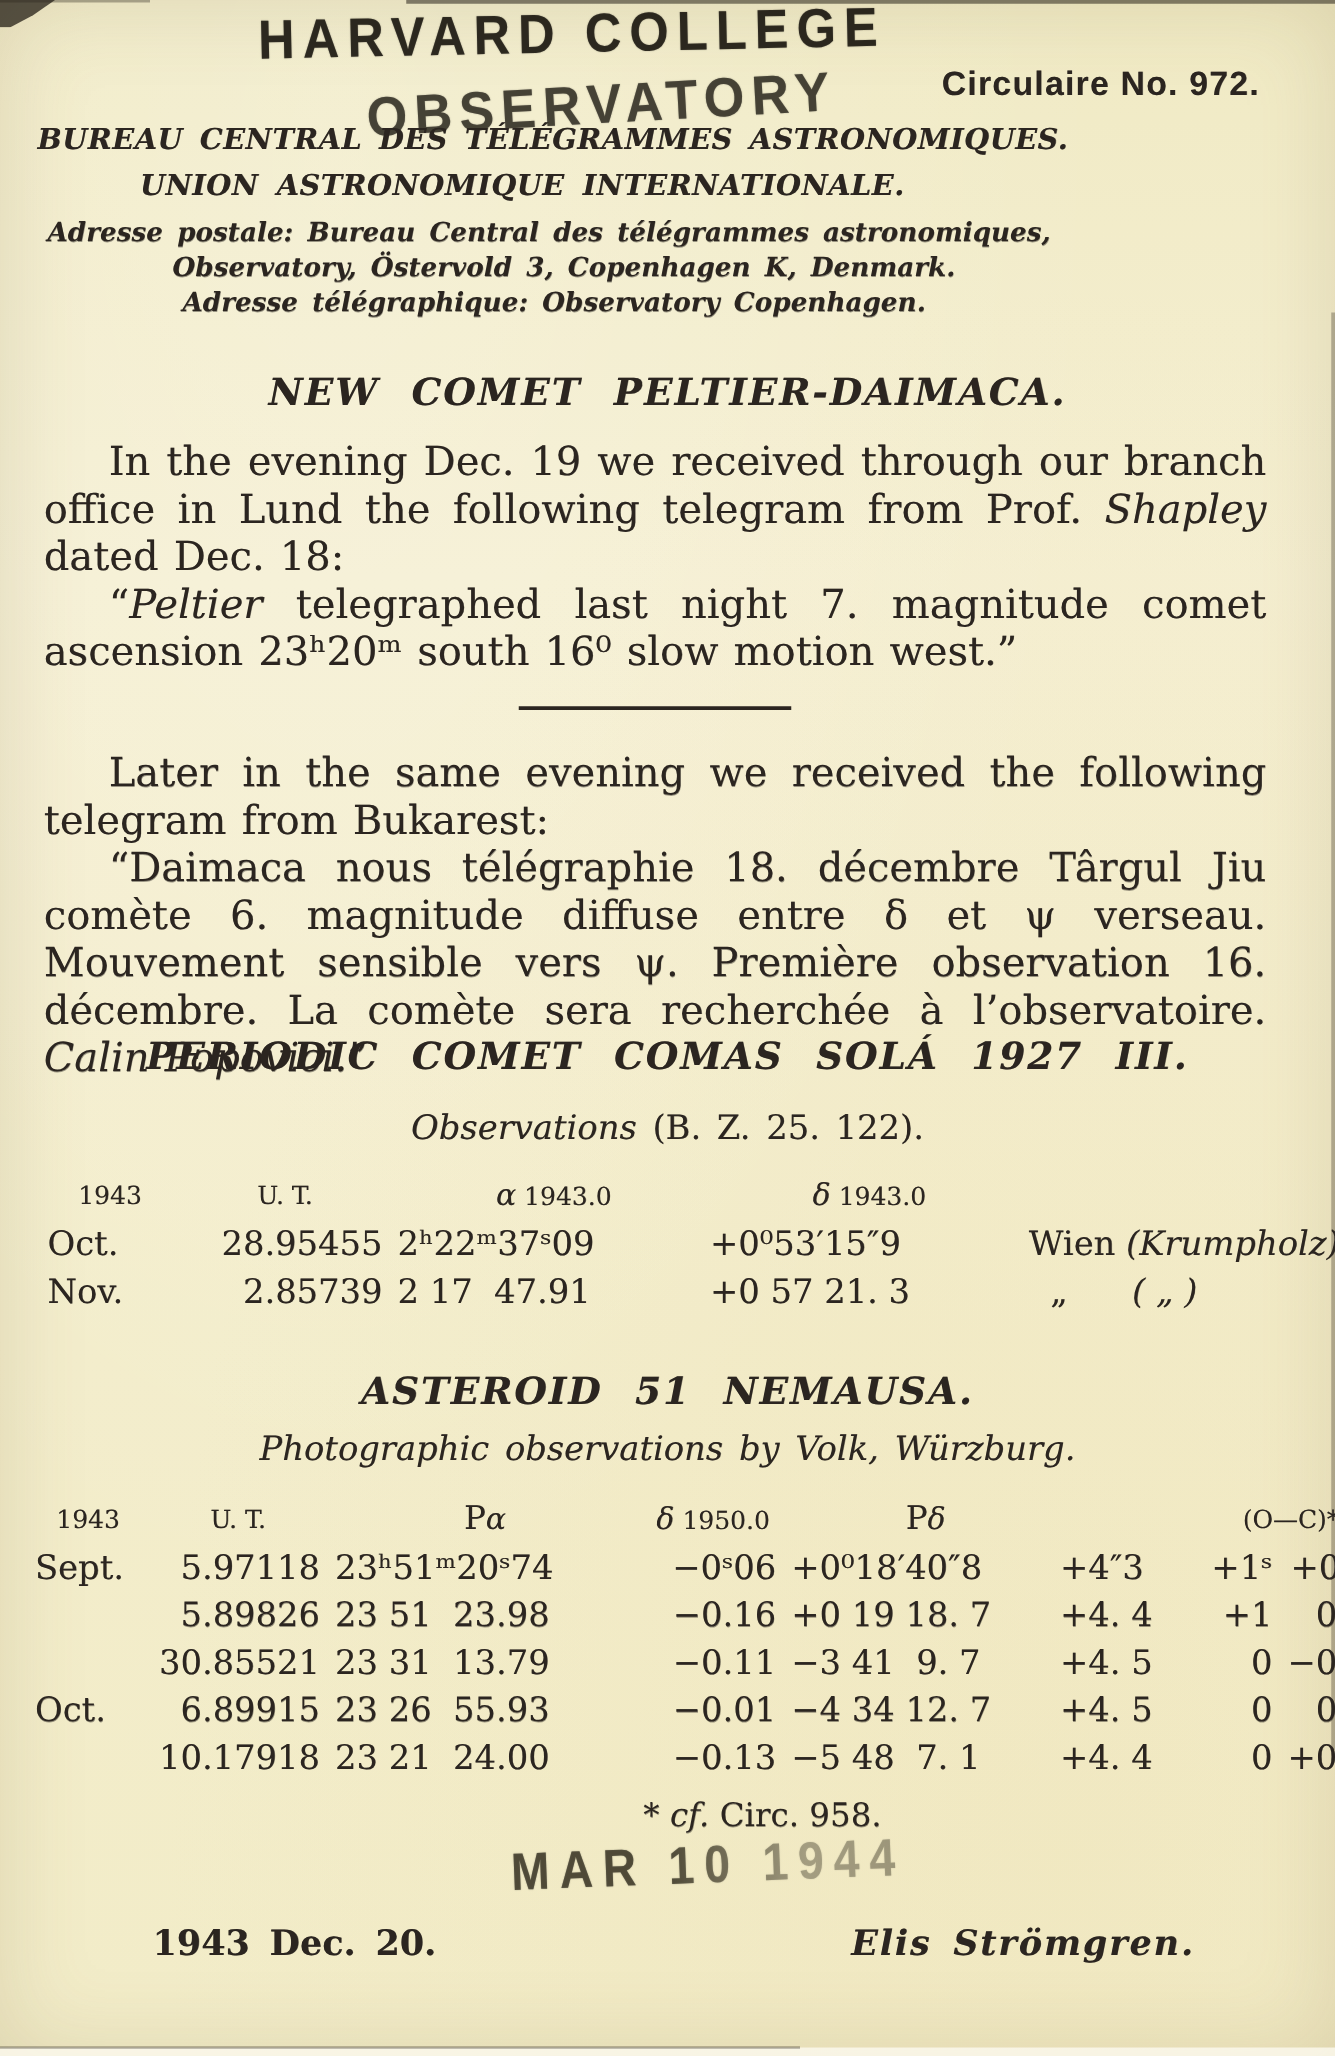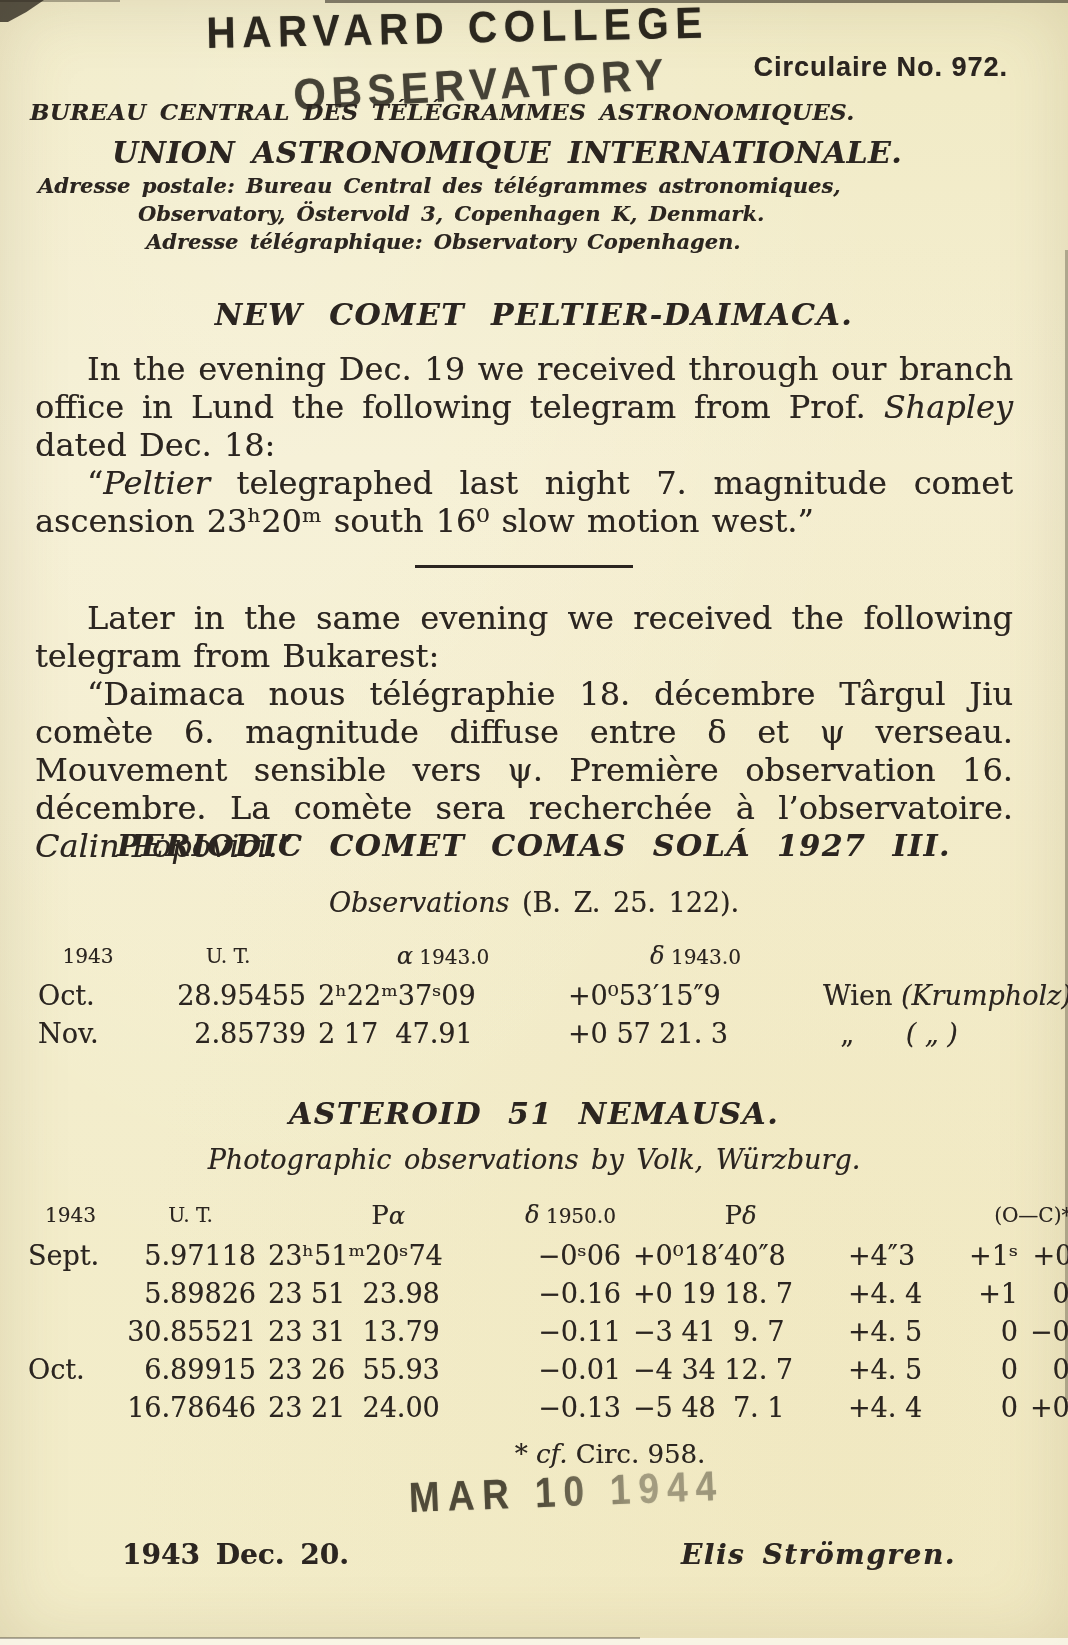--- a/index.html
+++ b/index.html
@@ -37,21 +37,21 @@
     transform:rotate(-2.2deg) scaleX(0.88);transform-origin:left top;
     -webkit-mask-image:linear-gradient(90deg,rgba(0,0,0,0.95) 40%,rgba(0,0,0,0.45) 75%,rgba(0,0,0,0.5));
     mask-image:linear-gradient(90deg,rgba(0,0,0,0.95) 40%,rgba(0,0,0,0.45) 75%,rgba(0,0,0,0.5));}
 
   .ink{text-shadow:0.25px 0.25px 0 rgba(43,37,33,0.45);}
   .circ-no{position:absolute;top:52px;right:60px;
     font-family:"Liberation Sans","DejaVu Sans",sans-serif;font-weight:700;
     font-size:27px;letter-spacing:1px;}
   .hline{position:absolute;font-style:italic;font-weight:700;white-space:nowrap;}
   .h-bureau{top:98px;left:30px;font-size:23px;word-spacing:5px;letter-spacing:0.4px;}
-  .h-union{top:135px;left:112px;font-size:30px;word-spacing:6px;letter-spacing:0.4px;}
+  .h-union{top:135px;left:112px;font-size:23px;word-spacing:6px;letter-spacing:0.4px;}
   .h-addr{font-size:21px;word-spacing:4px;}
   .h-postal{top:173px;left:38px;}
   .h-postal2{top:201px;left:138px;}
   .h-tel{top:229px;left:146px;}
 
   .sec-title{font-style:italic;font-weight:700;font-size:30px;text-align:center;
     word-spacing:14px;letter-spacing:1.5px;}
   .title-comet{position:absolute;top:297px;left:0;width:100%;}
 
   .textcol{position:absolute;top:350px;left:35px;width:978px;
@@ -185,21 +185,21 @@
       <span class="c-left">Oct.</span>
       <span class="c-right">6.89915</span>
       <span class="c-left">23 26  55.93</span>
       <span class="c-right">−0.01</span>
       <span class="c-left">−4 34 12. 7</span>
       <span class="c-left">+4. 5</span>
       <span class="c-right">0</span>
       <span class="c-right">0.0</span>
 
       <span class="c-left"></span>
-      <span class="c-right">16.78646</span>
+      <span class="c-right">10.17918</span>
       <span class="c-left">23 21  24.00</span>
       <span class="c-right">−0.13</span>
       <span class="c-left">−5 48  7. 1</span>
       <span class="c-left">+4. 4</span>
       <span class="c-right">0</span>
       <span class="c-right">+0.8</span>
     </div>
 
     <div class="footnote ink"><span>* </span><span class="em">cf.</span><span> Circ. 958.</span></div>
   </div>

